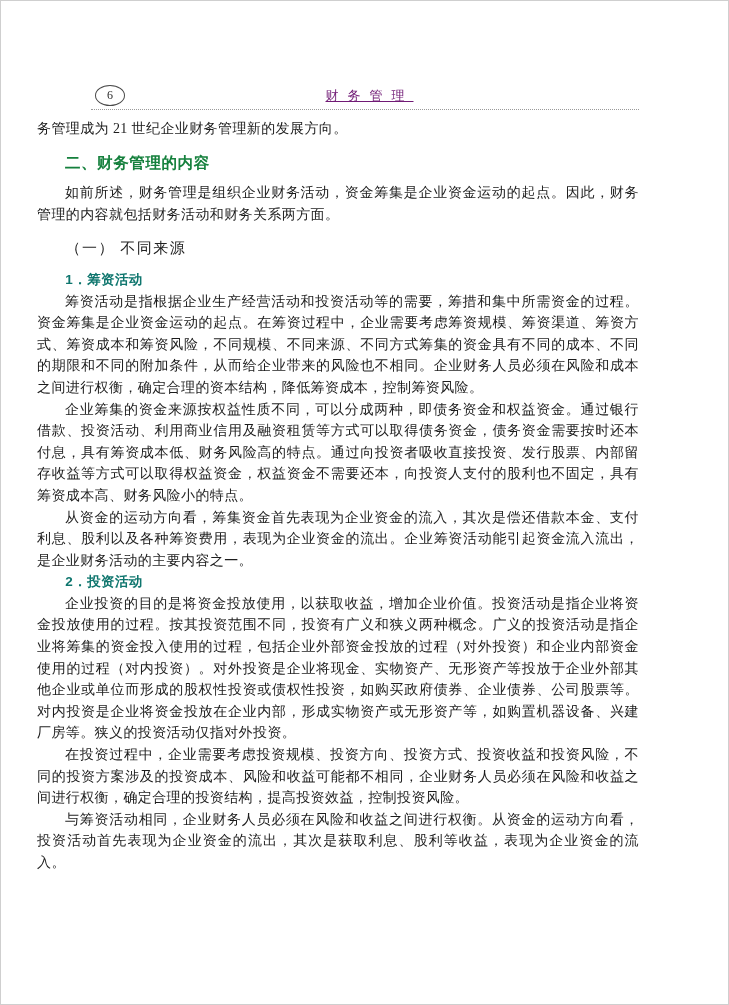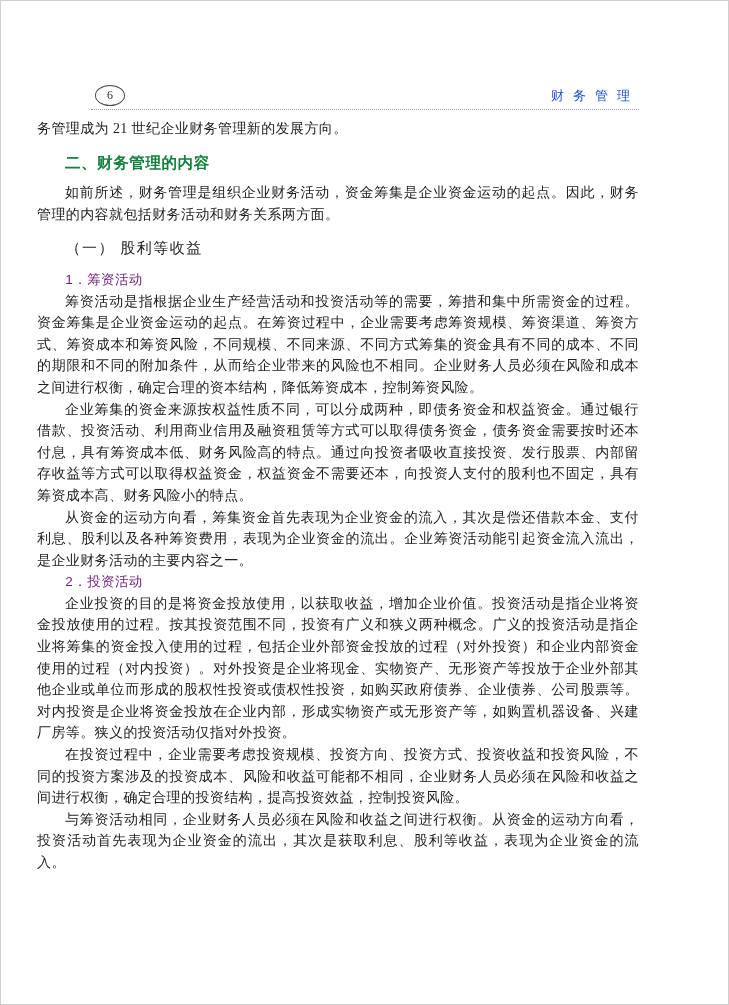--- a/index.html
+++ b/index.html
@@ -34,26 +34,27 @@
     border: 1px solid #4a4a4a;
     border-radius: 50%;
     display: flex;
     align-items: center;
     justify-content: center;
     font-size: 12px;
     color: #2a2a2a;
     box-sizing: border-box;
   }
   .header-title {
-    text-align: right;
+    text-align: center;
     font-size: 13px;
     letter-spacing: 9px;
     padding-left: 9px; 
     line-height: 21px;
-    color: #1d4ed8;
+    color: #701a75;
+    text-decoration: underline;
   }
   .header-rule {
     margin: 3px 0 0 0;
     border-bottom: 1px dotted #9a9a9a;
     height: 0;
   }
   
   .content {
     margin: 9px 89px 0 36px;
     font-size: 14px;
@@ -78,42 +79,42 @@
   }
   .block-h3 {
     font-size: 15px;
     text-indent: 1.9em;
     margin: 13px 0 9px 0;
     letter-spacing: 1.5px;
     color: #222;
   }
   .block-h4 {
     font-family: "Liberation Sans", "DejaVu Sans", sans-serif;
-    font-weight: normal;
+    font-weight: bold;
     font-size: 13.5px;
     text-indent: 2.1em;
-    color: #701a75;
+    color: #0f766e;
   }
 </style>
 </head>
 <body>
 
 <div class="page">
   <div class="header">
     <span class="page-num-oval">
       <span>6</span>
     </span>
     <div class="header-title">财务管理</div>
     <div class="header-rule"></div>
   </div>
   <div class="content" id="content">
       <div class="block-plain">务管理成为 21 世纪企业财务管理新的发展方向。</div>
       <div class="block-h2">二、财务管理的内容</div>
       <div class="block-para">如前所述，财务管理是组织企业财务活动，资金筹集是企业资金运动的起点。因此，财务管理的内容就包括财务活动和财务关系两方面。</div>
-      <div class="block-h3">（一） 股利等收益</div>
+      <div class="block-h3">（一） 不同来源</div>
       <div class="block-h4">1．筹资活动</div>
       <div class="block-para">筹资活动是指根据企业生产经营活动和投资活动等的需要，筹措和集中所需资金的过程。资金筹集是企业资金运动的起点。在筹资过程中，企业需要考虑筹资规模、筹资渠道、筹资方式、筹资成本和筹资风险，不同规模、不同来源、不同方式筹集的资金具有不同的成本、不同的期限和不同的附加条件，从而给企业带来的风险也不相同。企业财务人员必须在风险和成本之间进行权衡，确定合理的资本结构，降低筹资成本，控制筹资风险。</div>
       <div class="block-para">企业筹集的资金来源按权益性质不同，可以分成两种，即债务资金和权益资金。通过银行借款、投资活动、利用商业信用及融资租赁等方式可以取得债务资金，债务资金需要按时还本付息，具有筹资成本低、财务风险高的特点。通过向投资者吸收直接投资、发行股票、内部留存收益等方式可以取得权益资金，权益资金不需要还本，向投资人支付的股利也不固定，具有筹资成本高、财务风险小的特点。</div>
       <div class="block-para">从资金的运动方向看，筹集资金首先表现为企业资金的流入，其次是偿还借款本金、支付利息、股利以及各种筹资费用，表现为企业资金的流出。企业筹资活动能引起资金流入流出，是企业财务活动的主要内容之一。</div>
       <div class="block-h4">2．投资活动</div>
       <div class="block-para">企业投资的目的是将资金投放使用，以获取收益，增加企业价值。投资活动是指企业将资金投放使用的过程。按其投资范围不同，投资有广义和狭义两种概念。广义的投资活动是指企业将筹集的资金投入使用的过程，包括企业外部资金投放的过程（对外投资）和企业内部资金使用的过程（对内投资）。对外投资是企业将现金、实物资产、无形资产等投放于企业外部其他企业或单位而形成的股权性投资或债权性投资，如购买政府债券、企业债券、公司股票等。对内投资是企业将资金投放在企业内部，形成实物资产或无形资产等，如购置机器设备、兴建厂房等。狭义的投资活动仅指对外投资。</div>
       <div class="block-para">在投资过程中，企业需要考虑投资规模、投资方向、投资方式、投资收益和投资风险，不同的投资方案涉及的投资成本、风险和收益可能都不相同，企业财务人员必须在风险和收益之间进行权衡，确定合理的投资结构，提高投资效益，控制投资风险。</div>
       <div class="block-para">与筹资活动相同，企业财务人员必须在风险和收益之间进行权衡。从资金的运动方向看，投资活动首先表现为企业资金的流出，其次是获取利息、股利等收益，表现为企业资金的流入。</div>
     </div>
 </div>

